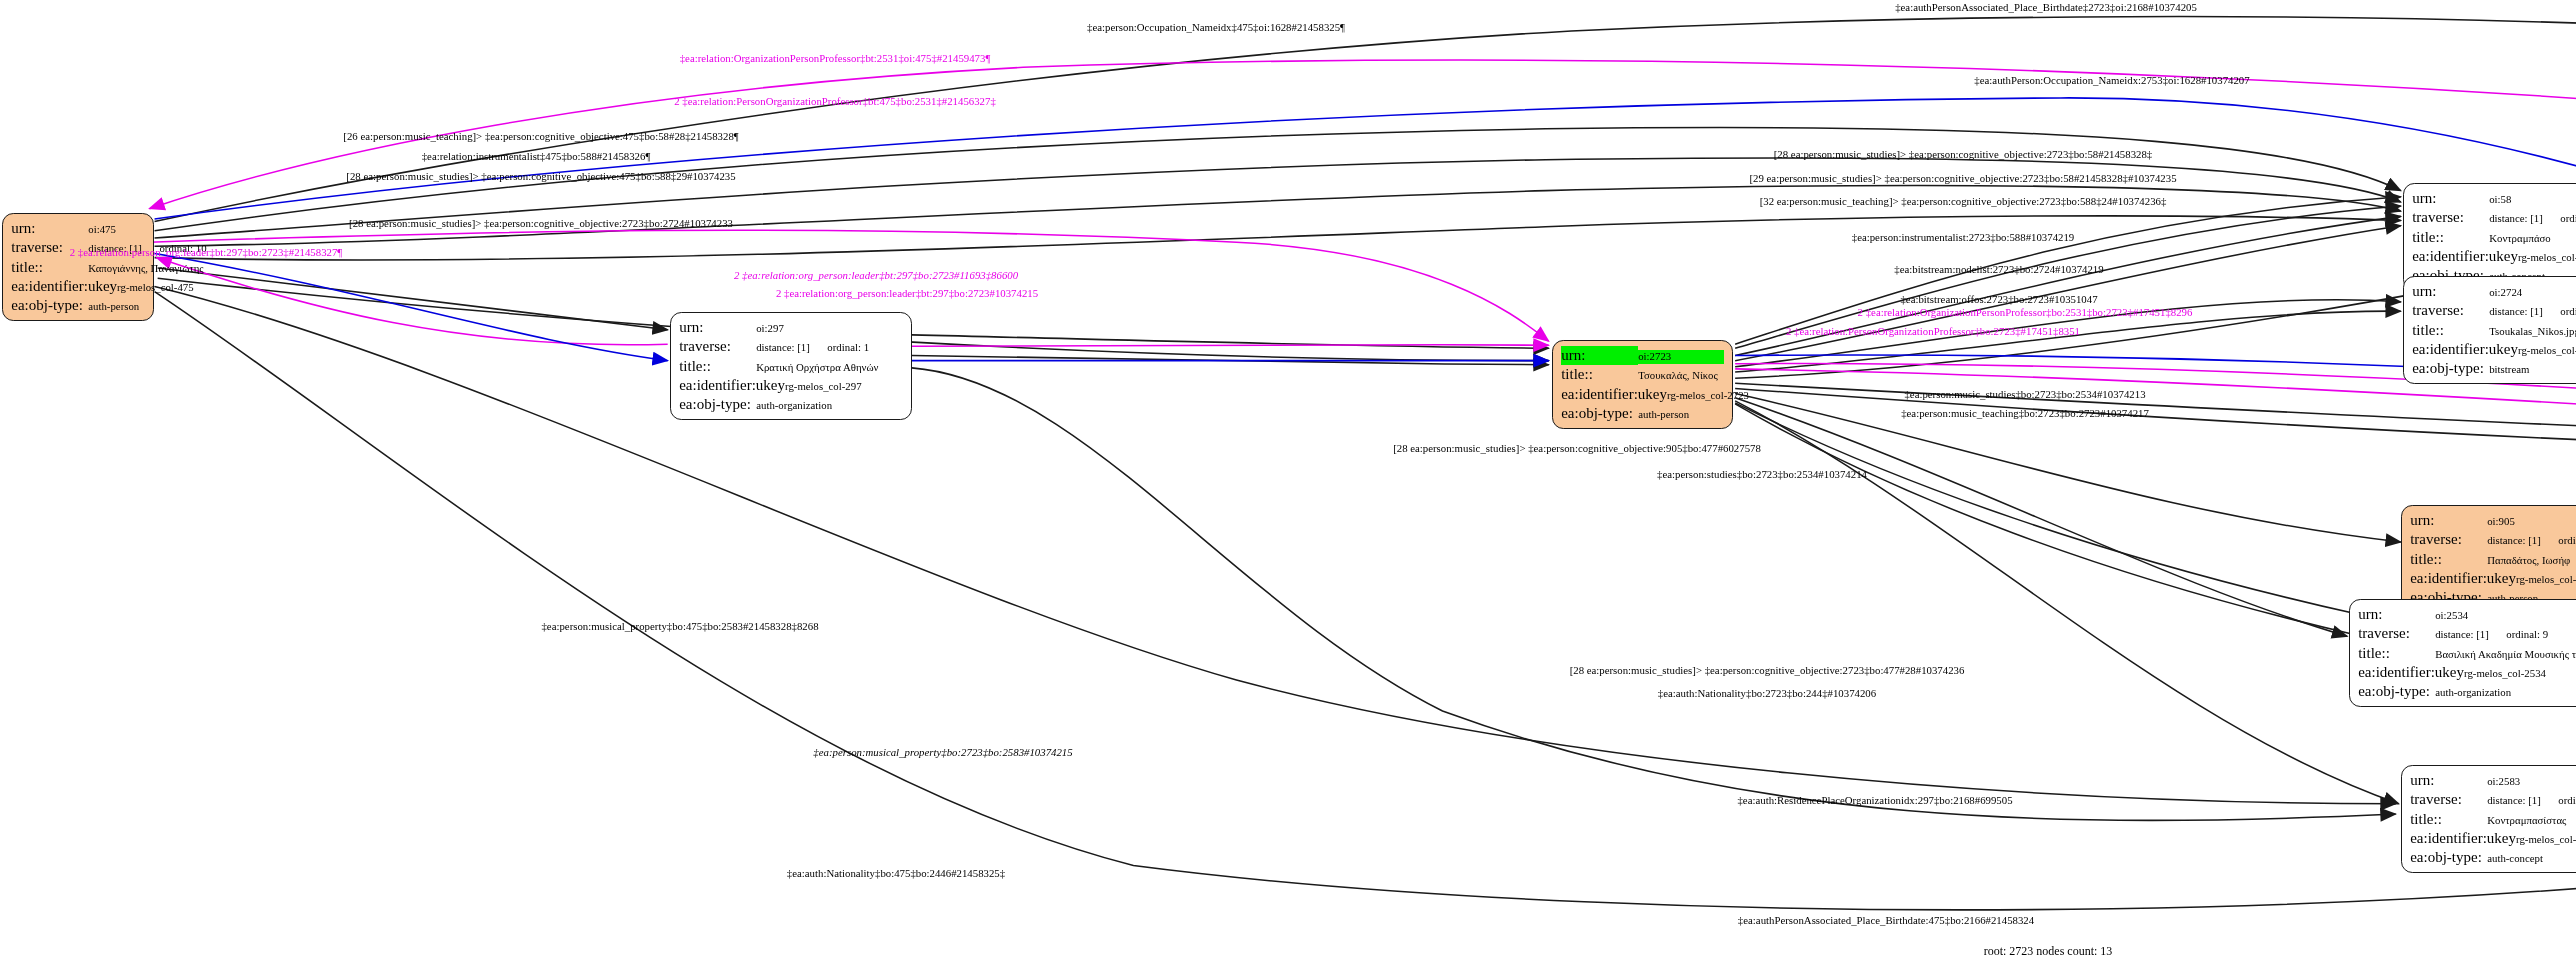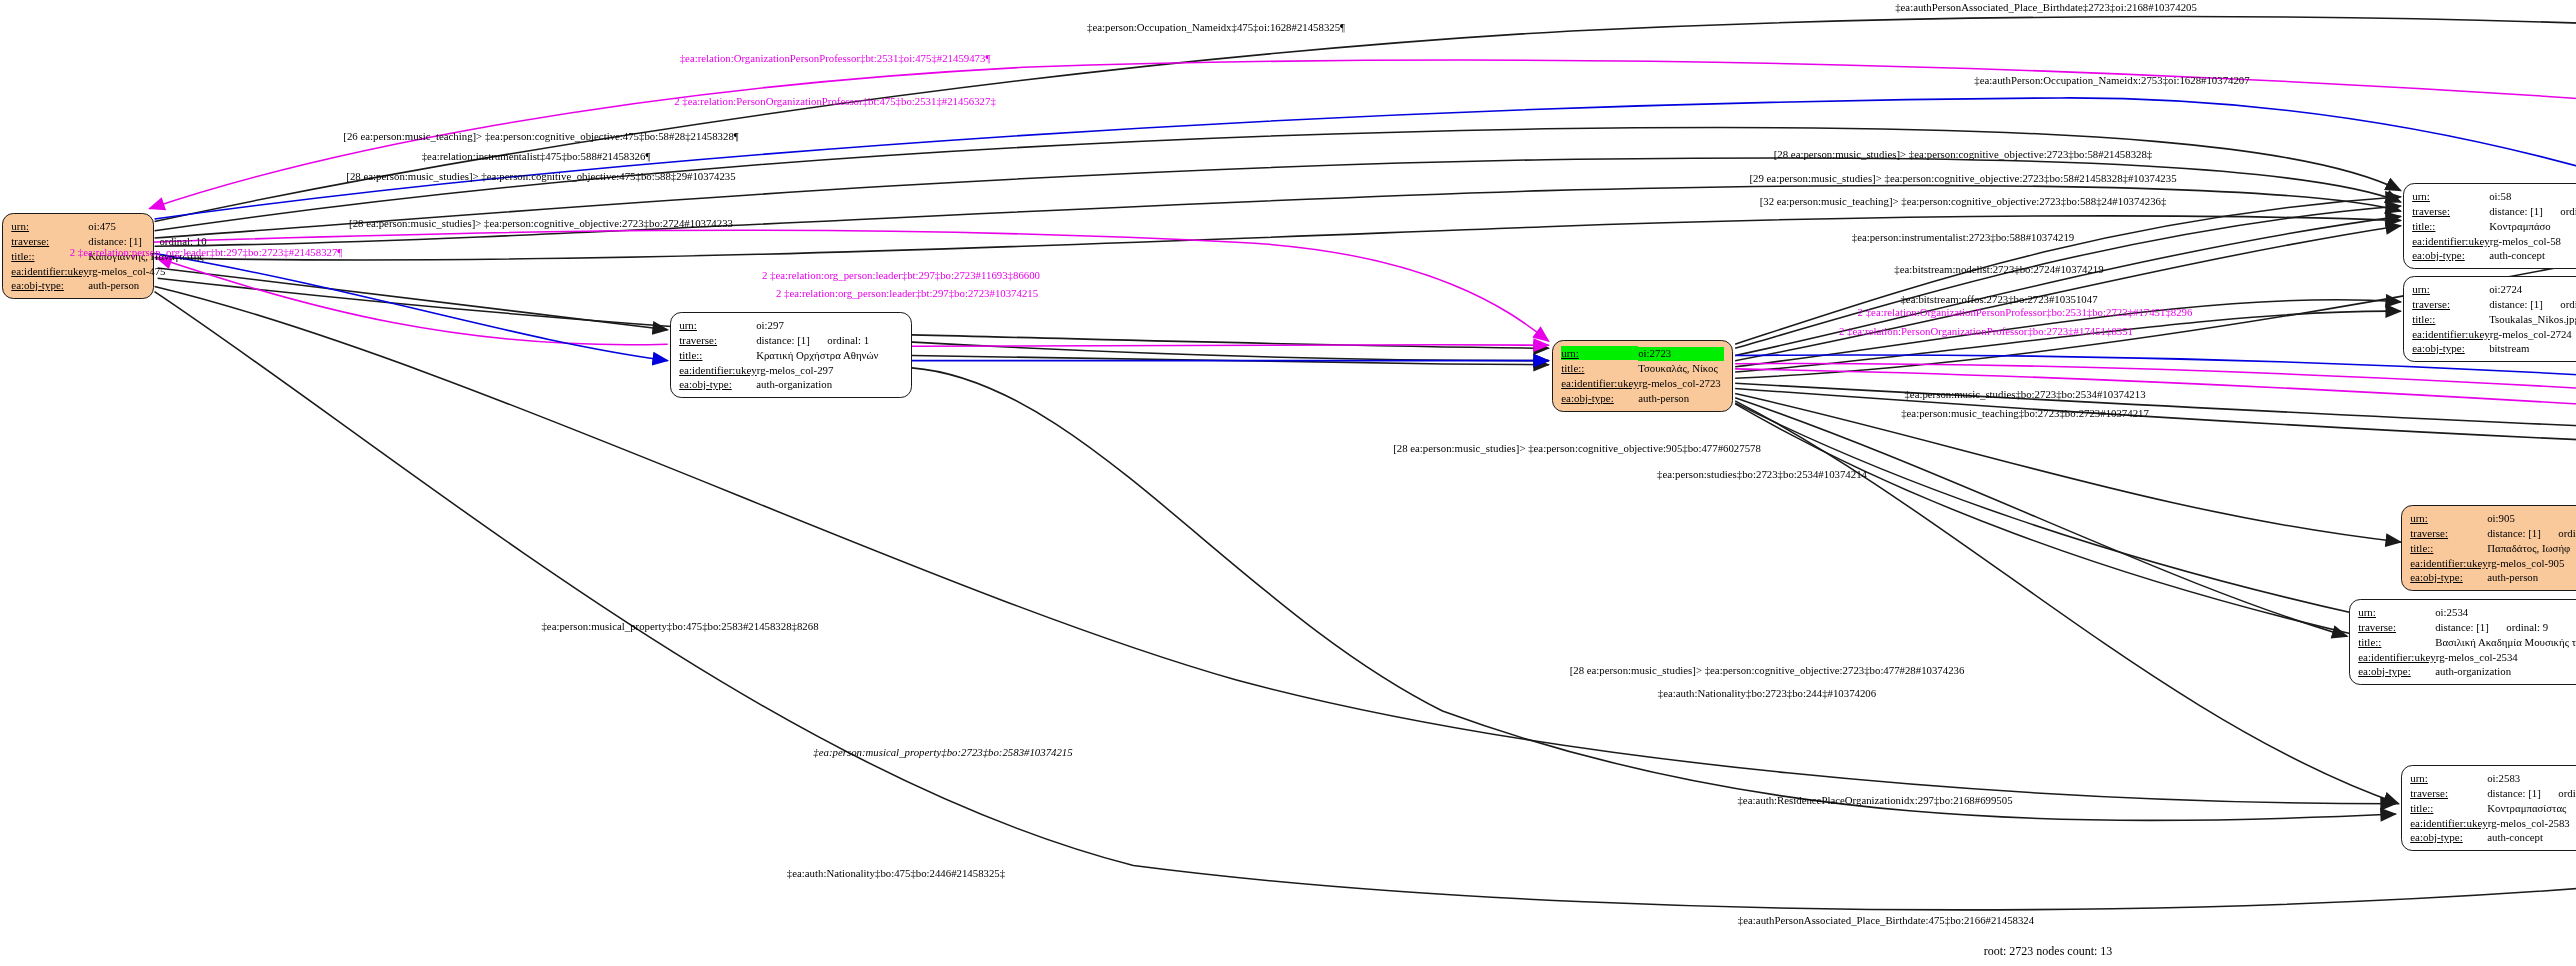--- a/index.html
+++ b/index.html
@@ -3,21 +3,21 @@
 <meta charset="utf-8">
 <style>
   html,body{margin:0;padding:0;background:#ffffff;}
   body{width:4037px;height:966px;position:relative;overflow:hidden;
        font-family:"Liberation Serif","DejaVu Serif",serif;}
   #graph{position:absolute;inset:0;width:4037px;height:966px;}
   .node-box{position:absolute;border:1.5px solid #1a1a1a;border-radius:11.3px;
             background:#ffffff;box-sizing:border-box;padding:5.2px 8.2px;}
   .node-box.person{background:#f9c89b;}
   .node-row{display:flex;align-items:baseline;white-space:nowrap;line-height:1.28;}
-  .node-key{flex:0 0 auto;font-size:11px;color:#000;text-decoration:underline;}
+  .node-key{flex:0 0 auto;font-size:15px;color:#000;}
   .node-val{flex:1 1 auto;font-size:10.8px;color:#000;}
   .node-val .ord{padding-left:17.5px;}
   .row-hl .node-key,.row-hl .node-val{background:#00ef00;}
   .edge-label{position:absolute;font-size:10.8px;color:#000;white-space:nowrap;
               transform:translate(-50%,-50%);}
   .edge-label.magenta{color:#e800e8;}
   .footer{position:absolute;font-size:12px;color:#000;white-space:nowrap;
           transform:translateX(-50%);}
 </style>
 </head>
@@ -272,27 +272,27 @@
     <div class="edge-label" style="left: 2112px; top: 80px;">‡ea:authPerson:Occupation_Nameidx:2753‡oi:1628#10374207</div>
     <div class="edge-label magenta" style="left: 835px; top: 101px;">2 ‡ea:relation:PersonOrganizationProfessor‡bt:475‡bo:2531‡#21456327‡</div>
     <div class="edge-label" style="left: 541px; top: 136px;">[26 ea:person:music_teaching]&gt; ‡ea:person:cognitive_objective:475‡bo:58#28‡21458328¶</div>
     <div class="edge-label" style="left: 536px; top: 156px;">‡ea:relation:instrumentalist‡475‡bo:588#21458326¶</div>
     <div class="edge-label" style="left: 541px; top: 176px;">[28 ea:person:music_studies]&gt; ‡ea:person:cognitive_objective:475‡bo:588‡29#10374235</div>
     <div class="edge-label" style="left: 1963px; top: 154px;">[28 ea:person:music_studies]&gt; ‡ea:person:cognitive_objective:2723‡bo:58#21458328‡</div>
     <div class="edge-label" style="left: 1963px; top: 178px;">[29 ea:person:music_studies]&gt; ‡ea:person:cognitive_objective:2723‡bo:58#21458328‡#10374235</div>
     <div class="edge-label" style="left: 1963px; top: 201px;">[32 ea:person:music_teaching]&gt; ‡ea:person:cognitive_objective:2723‡bo:588‡24#10374236‡</div>
     <div class="edge-label" style="left: 1963px; top: 237px;">‡ea:person:instrumentalist:2723‡bo:588#10374219</div>
     <div class="edge-label" style="left: 541px; top: 223px;">[28 ea:person:music_studies]&gt; ‡ea:person:cognitive_objective:2723‡bo:2724#10374233</div>
-    <div class="edge-label magenta" style="left: 901px; top: 275px;">2 ‡ea:relation:org_person:leader‡bt:297‡bo:2723#11693‡86600</div>
+    <div class="edge-label magenta" style="left: 876px; top: 275px; font-style: italic;">2 ‡ea:relation:org_person:leader‡bt:297‡bo:2723#11693‡86600</div>
     <div class="edge-label" style="left: 1999px; top: 269px;">‡ea:bitstream:nodelist:2723‡bo:2724#10374219</div>
     <div class="edge-label magenta" style="left: 907px; top: 293px;">2 ‡ea:relation:org_person:leader‡bt:297‡bo:2723#10374215</div>
     <div class="edge-label magenta" style="left: 206px; top: 252px;">2 ‡ea:relation:person_org:leader‡bt:297‡bo:2723‡#21458327¶</div>
     <div class="edge-label" style="left: 1999px; top: 291px; margin-top: 8px;">‡ea:bitstream:offos:2723‡bo:2723#10351047</div>
     <div class="edge-label magenta" style="left: 2025px; top: 312px;">2 ‡ea:relation:OrganizationPersonProfessor‡bo:2531‡bo:2723‡#17451‡8296</div>
-    <div class="edge-label magenta" style="left: 1986px; top: 331px; text-align: right;">2 ‡ea:relation:PersonOrganizationProfessor‡bo:2723‡#17451‡8351</div>
+    <div class="edge-label magenta" style="left: 1933px; top: 331px; text-align: right;">2 ‡ea:relation:PersonOrganizationProfessor‡bo:2723‡#17451‡8351</div>
     <div class="edge-label" style="left: 2025px; top: 369px; margin-top: 25px;">‡ea:person:music_studies‡bo:2723‡bo:2534#10374213</div>
     <div class="edge-label" style="left: 2025px; top: 397px; margin-top: 16px;">‡ea:person:music_teaching‡bo:2723‡bo:2723#10374217</div>
     <div class="edge-label" style="left: 1577px; top: 448px;">[28 ea:person:music_studies]&gt; ‡ea:person:cognitive_objective:905‡bo:477#6027578</div>
     <div class="edge-label" style="left: 1762px; top: 474px;">‡ea:person:studies‡bo:2723‡bo:2534#10374214</div>
     <div class="edge-label" style="left: 1767px; top: 670px;">[28 ea:person:music_studies]&gt; ‡ea:person:cognitive_objective:2723‡bo:477#28#10374236</div>
     <div class="edge-label" style="left: 1767px; top: 693px;">‡ea:auth:Nationality‡bo:2723‡bo:244‡#10374206</div>
     <div class="edge-label" style="left: 680px; top: 626px;">‡ea:person:musical_property‡bo:475‡bo:2583#21458328‡8268</div>
     <div class="edge-label" style="left: 943px; top: 752px; font-style: italic;">‡ea:person:musical_property‡bo:2723‡bo:2583#10374215</div>
     <div class="edge-label" style="left: 1875px; top: 800px;">‡ea:auth:ResidencePlaceOrganizationidx:297‡bo:2168#699505</div>
     <div class="edge-label" style="left: 896px; top: 873px;">‡ea:auth:Nationality‡bo:475‡bo:2446#21458325‡</div>

